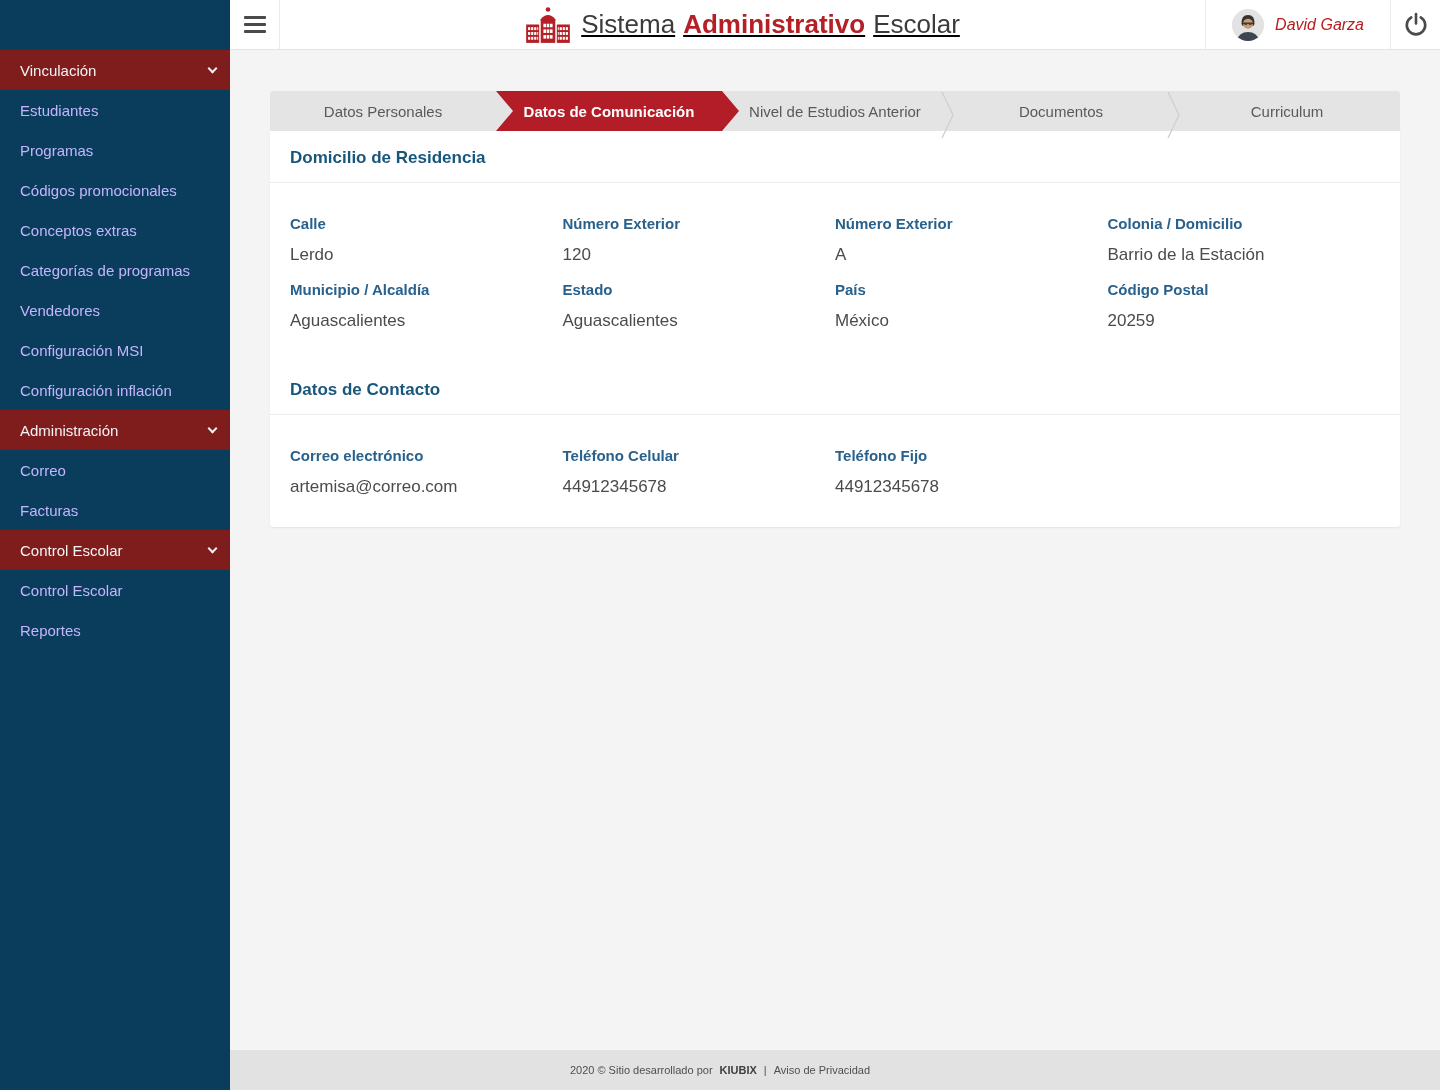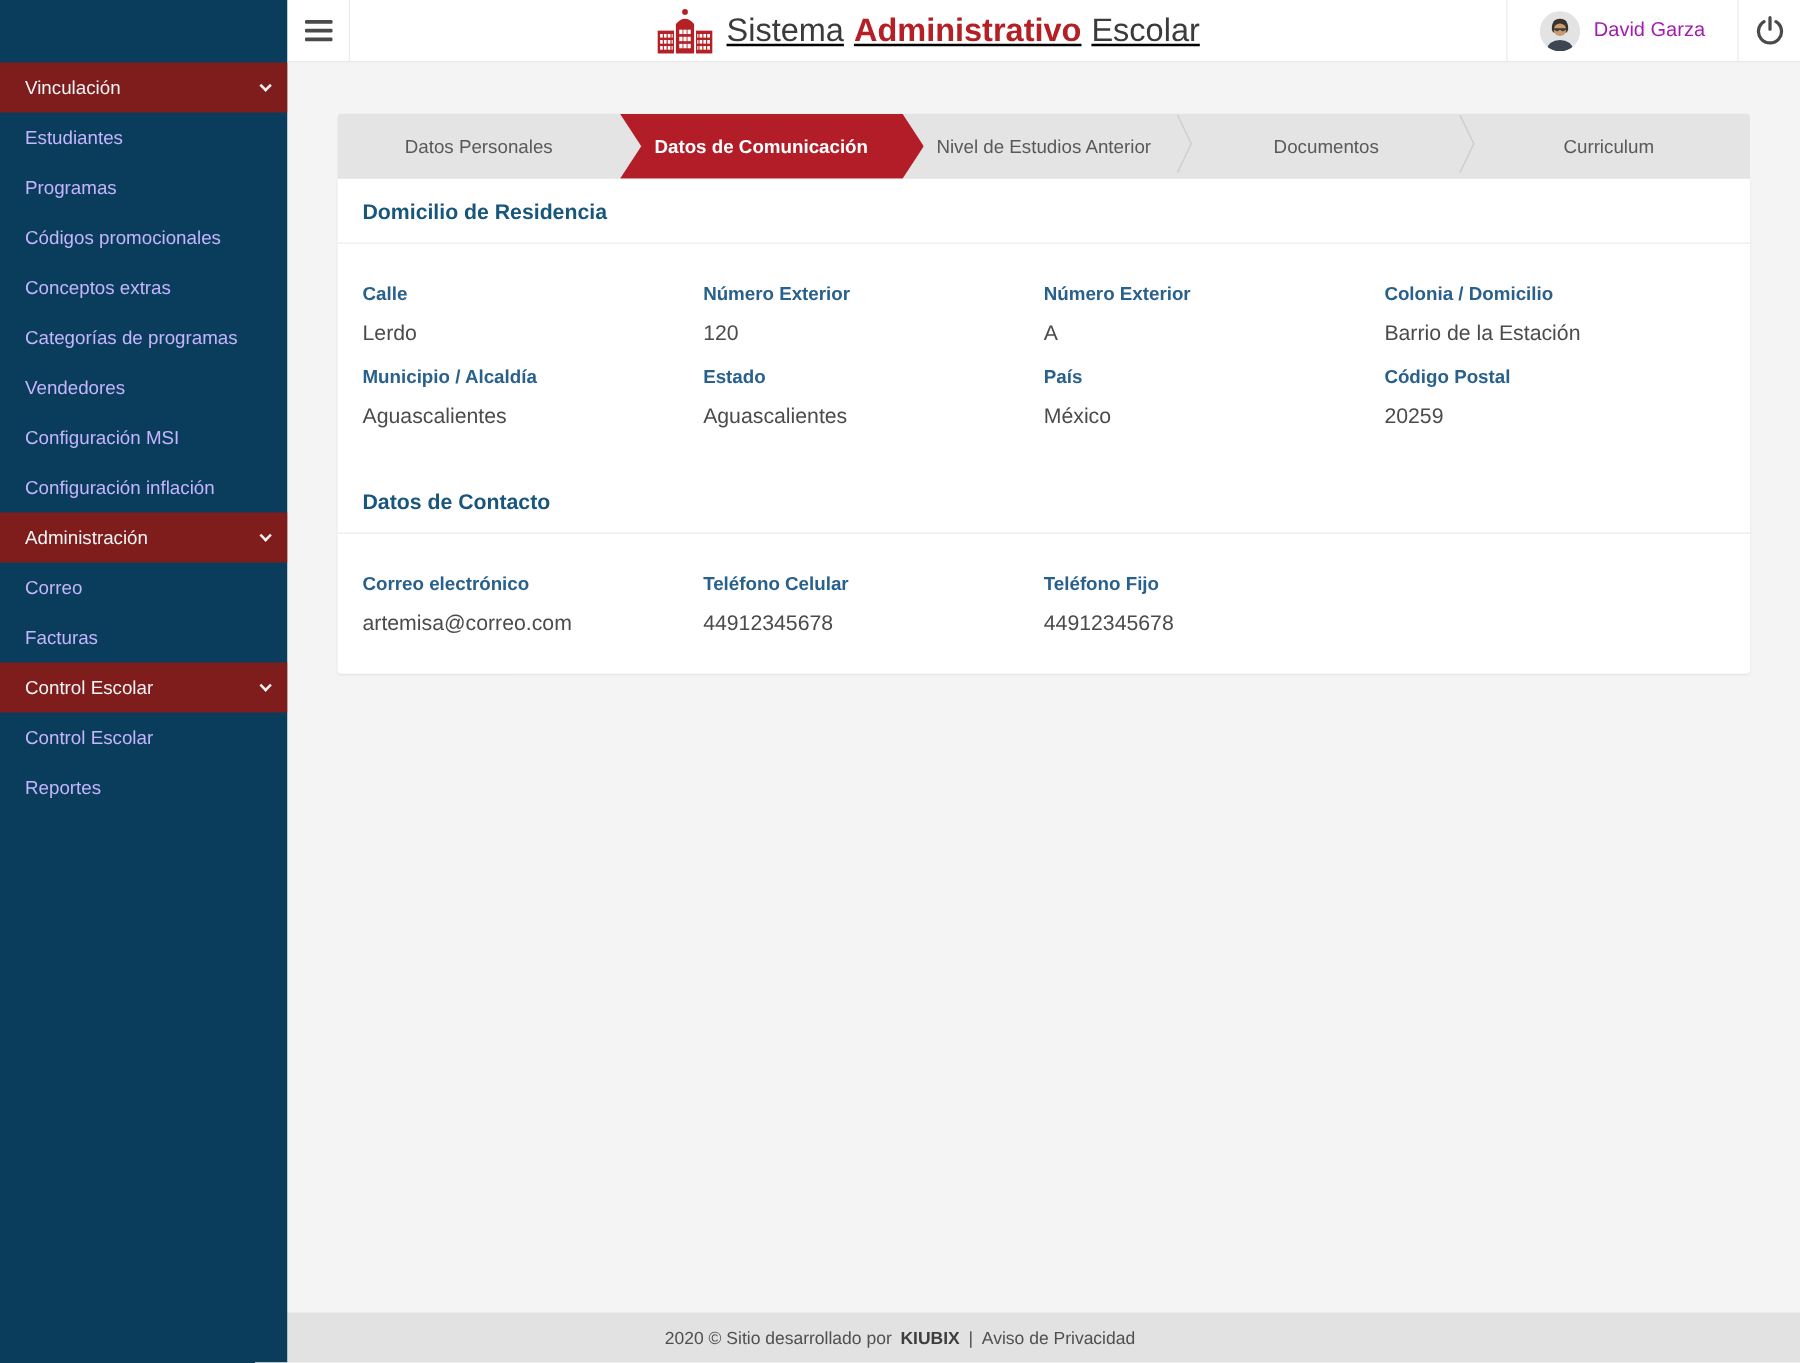--- a/index.html
+++ b/index.html
@@ -76,40 +76,40 @@
   .user-box {
     display: flex; align-items: center; gap: 11px;
     padding: 0 26px;
     border-left: 1px solid #ebebeb;
     cursor: pointer;
   }
   .avatar {
     width: 32px; height: 32px; border-radius: 50%;
     overflow: hidden; background: #e3e3e3; flex: 0 0 32px;
   }
-  .user-name { font-size: 16px; color: #a21caf; white-space: nowrap; }
+  .user-name { font-size: 16px; color: #b91c1c; white-space: nowrap; font-style: italic; }
   .power-box {
     width: 50px; flex: 0 0 50px;
     display: flex; align-items: center; justify-content: center;
     border-left: 1px solid #ebebeb;
     cursor: pointer;
   }
 
   
   .content {
     flex: 1;
     background: #f4f4f4;
     padding: 41px 40px 0;
     min-height: 0;
   }
 
   
   .tabs {
     display: flex;
-    height: 52px;
+    height: 40px;
     background: #e4e4e4;
     border-radius: 3px 3px 0 0;
     position: relative;
   }
   .tab {
     flex: 1;
     display: flex; align-items: center; justify-content: center;
     font-size: 15px;
     color: #595959;
     position: relative;
@@ -156,21 +156,21 @@
   }
   .field-label { font-size: 15px; font-weight: 600; color: #29618c; margin-bottom: 13px; }
   .field-value { font-size: 17px; color: #4b4b4b; }
 
   
   .footer {
     height: 40px; flex: 0 0 40px;
     background: #e2e2e2;
     display: flex; align-items: center; justify-content: center;
     padding-right: 230px;
-    font-size: 14px;
+    font-size: 11px;
     color: #4f4f4f;
     gap: 7px;
     white-space: nowrap;
   }
   .footer .brand { font-weight: 700; color: #3e3e3e; }
   .footer .privacy { cursor: pointer; }
 </style>
 </head>
 <body>
 

